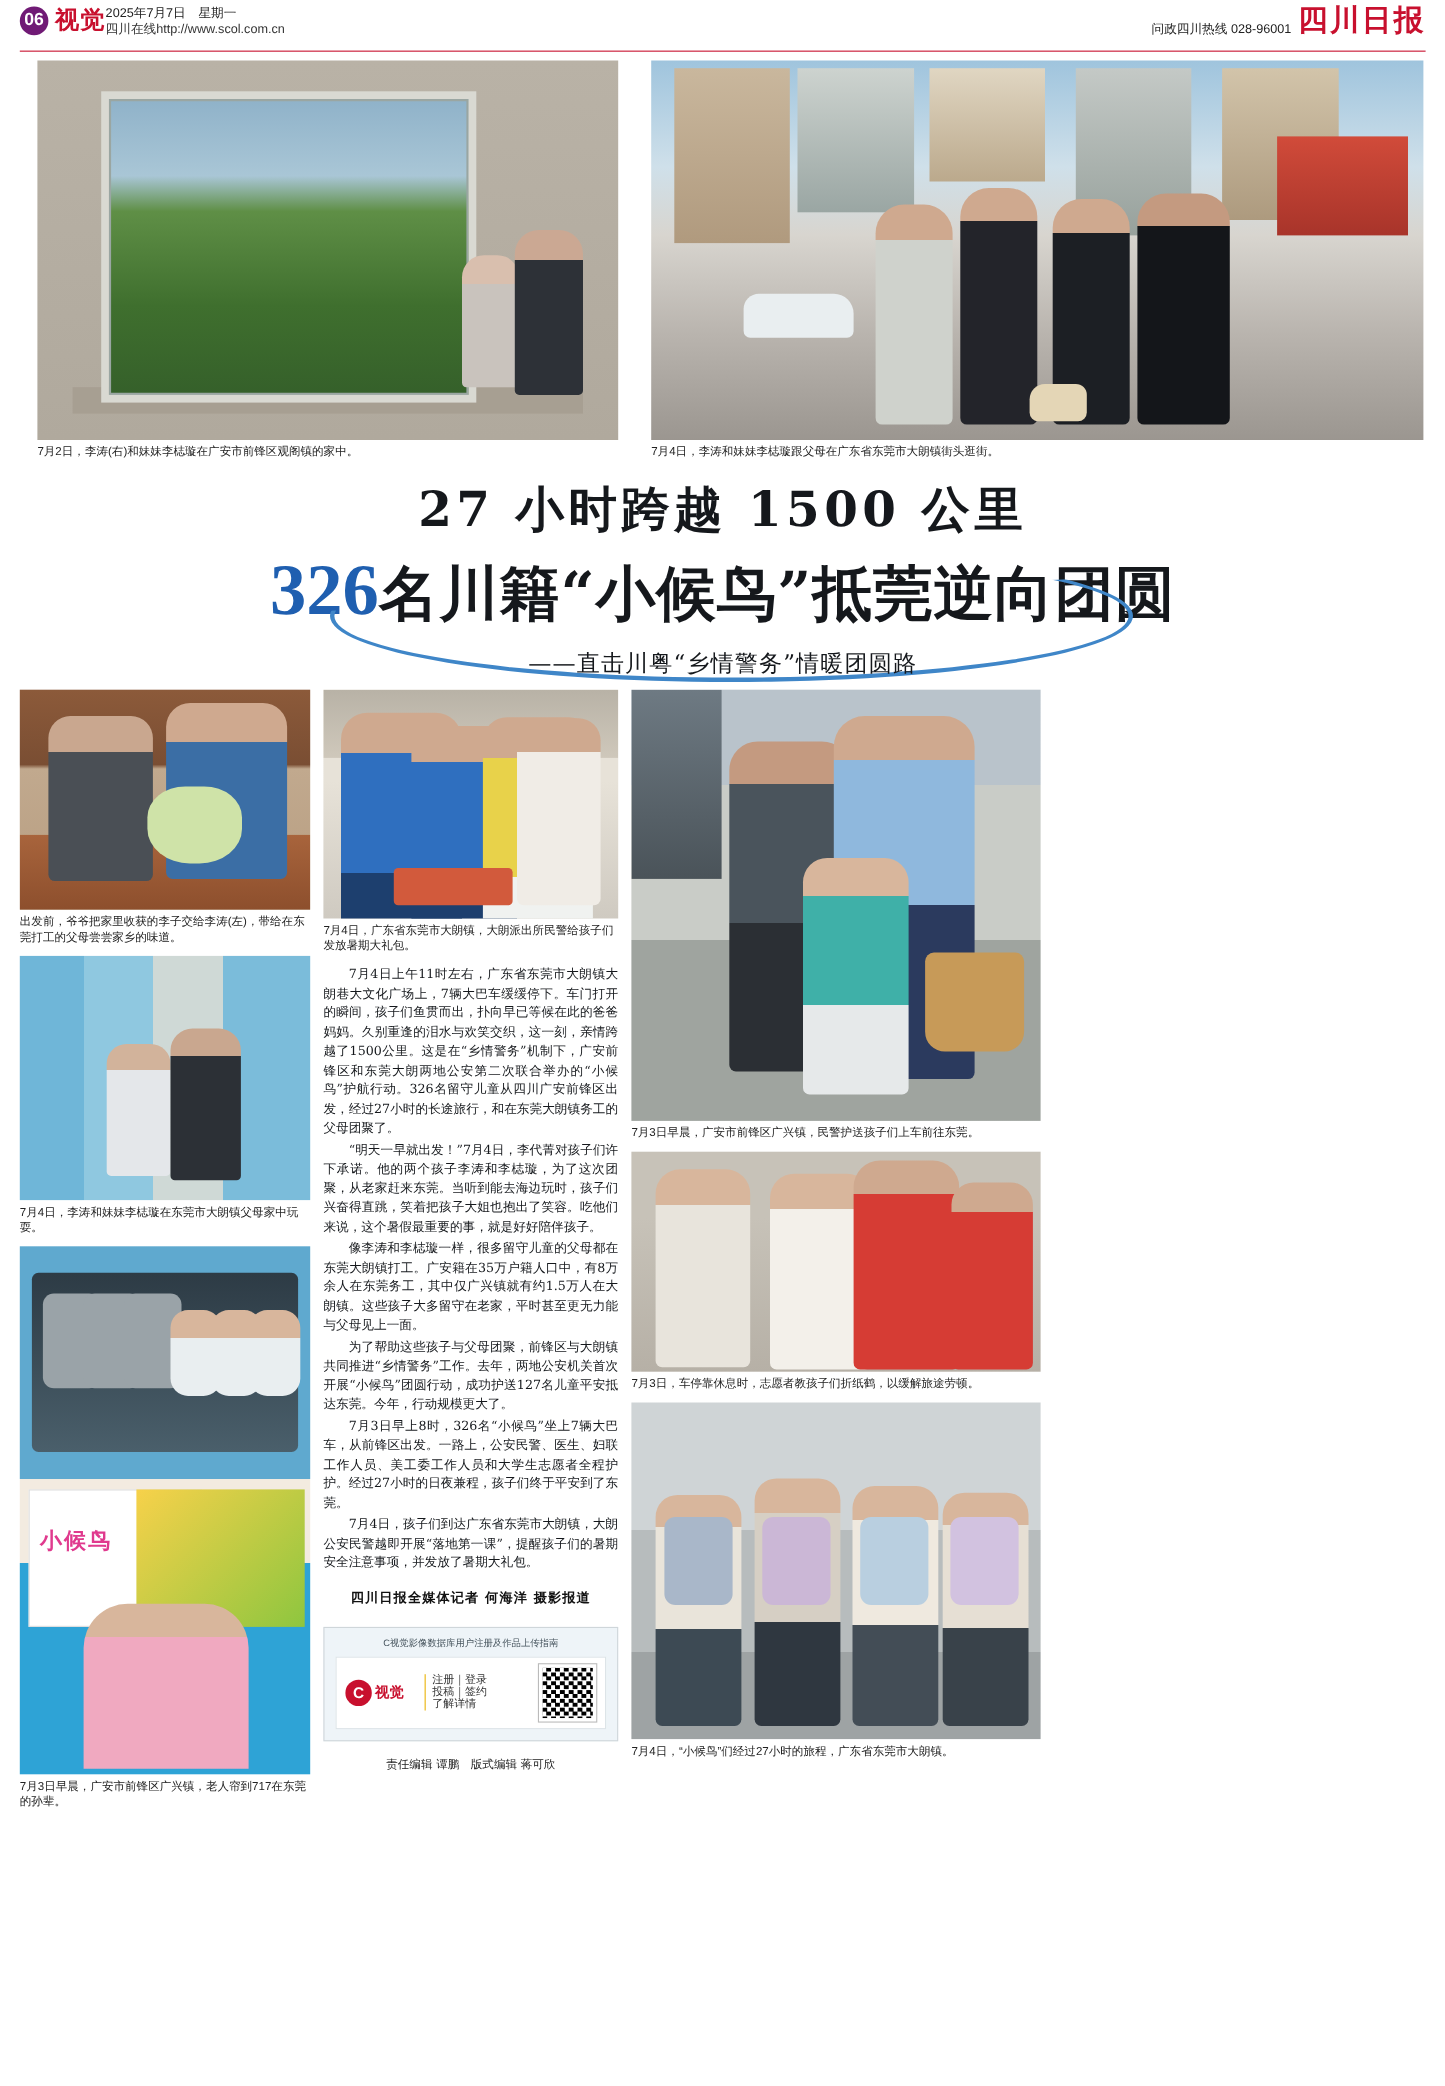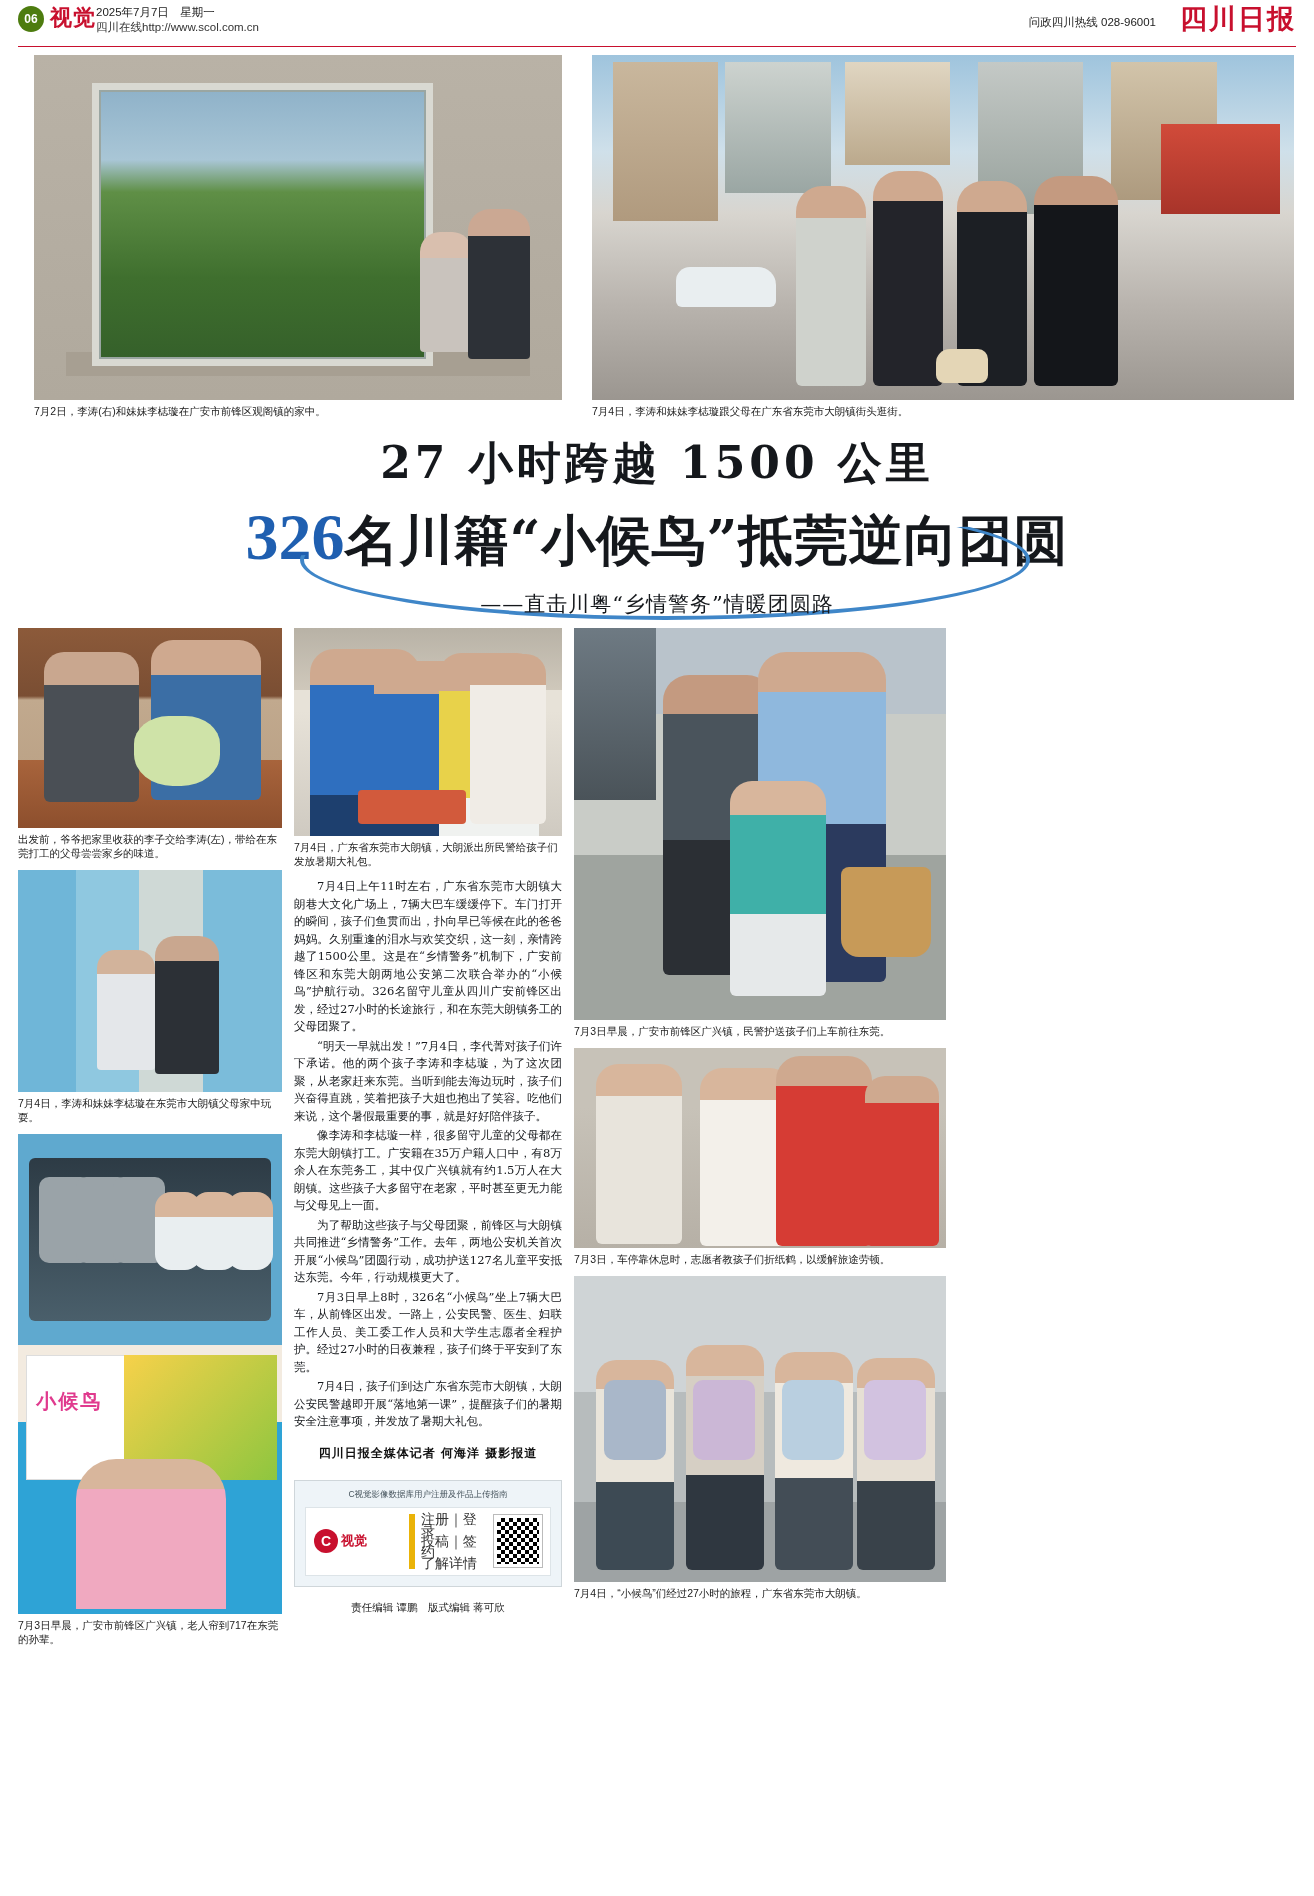--- a/index.html
+++ b/index.html
@@ -19,23 +19,23 @@
   .masthead {
     position: relative;
     height: 44px;
     padding: 4px 18px 0 18px;
     display: flex;
     align-items: flex-start;
   }
   .page-badge {
     width: 26px; height: 26px;
     border-radius: 50%;
-    background: #4d7c0f;
+    background: #701a75;
     color: #fff;
-    font-size: 12px;
+    font-size: 16px;
     font-weight: bold;
     display: flex; align-items: center; justify-content: center;
     margin-top: 2px;
   }
   .section-name {
     margin-left: 6px;
     color: #c8102e;
     font-size: 22px;
     font-weight: bold;
     letter-spacing: 1px;
@@ -45,22 +45,22 @@
     margin-left: 0;
     font-size: 11.5px;
     line-height: 15px;
     color: #222;
     padding-top: 1px;
   }
   .masthead-dates div:nth-child(2) { color: #333; }
   .masthead-right {
     margin-left: auto;
     display: flex;
-    align-items: center;
-    gap: 24px;
+    align-items: flex-end;
+    gap: 6px;
   }
   .hotline {
     font-size: 11.5px;
     color: #222;
     padding-top: 6px;
   }
   .paper-title {
     color: #c8102e;
     font-size: 27px;
     font-weight: bold;
@@ -321,21 +321,21 @@
   .qr-logo {
     width: 64px; height: 30px;
     display: flex; align-items: center; gap: 3px;
   }
   .qr-logo .mark {
     width: 24px; height: 24px; border-radius: 50%;
     background: #c8102e; color:#fff; font-size: 14px; font-weight: bold;
     display:flex; align-items:center; justify-content:center;
   }
   .qr-logo .txt { color:#c8102e; font-size: 13px; font-weight: bold; }
-  .qr-lines { font-size: 14px; line-height: 11px; color: #333; border-left:6px solid #eab308; padding-left:6px;margin-left:28px; }
+  .qr-lines { font-size: 10px; line-height: 11px; color: #333; border-left:1px solid #eab308; padding-left:6px; }
   .qr-code {
     margin-left: auto;
     width: 52px; height: 52px;
     background:
       repeating-conic-gradient(#000 0% 25%, #fff 0% 50%) 0 0/8px 8px;
     border: 3px solid #fff;
     outline: 1px solid #bbb;
   }
   .credits {
     margin-top: 14px;

